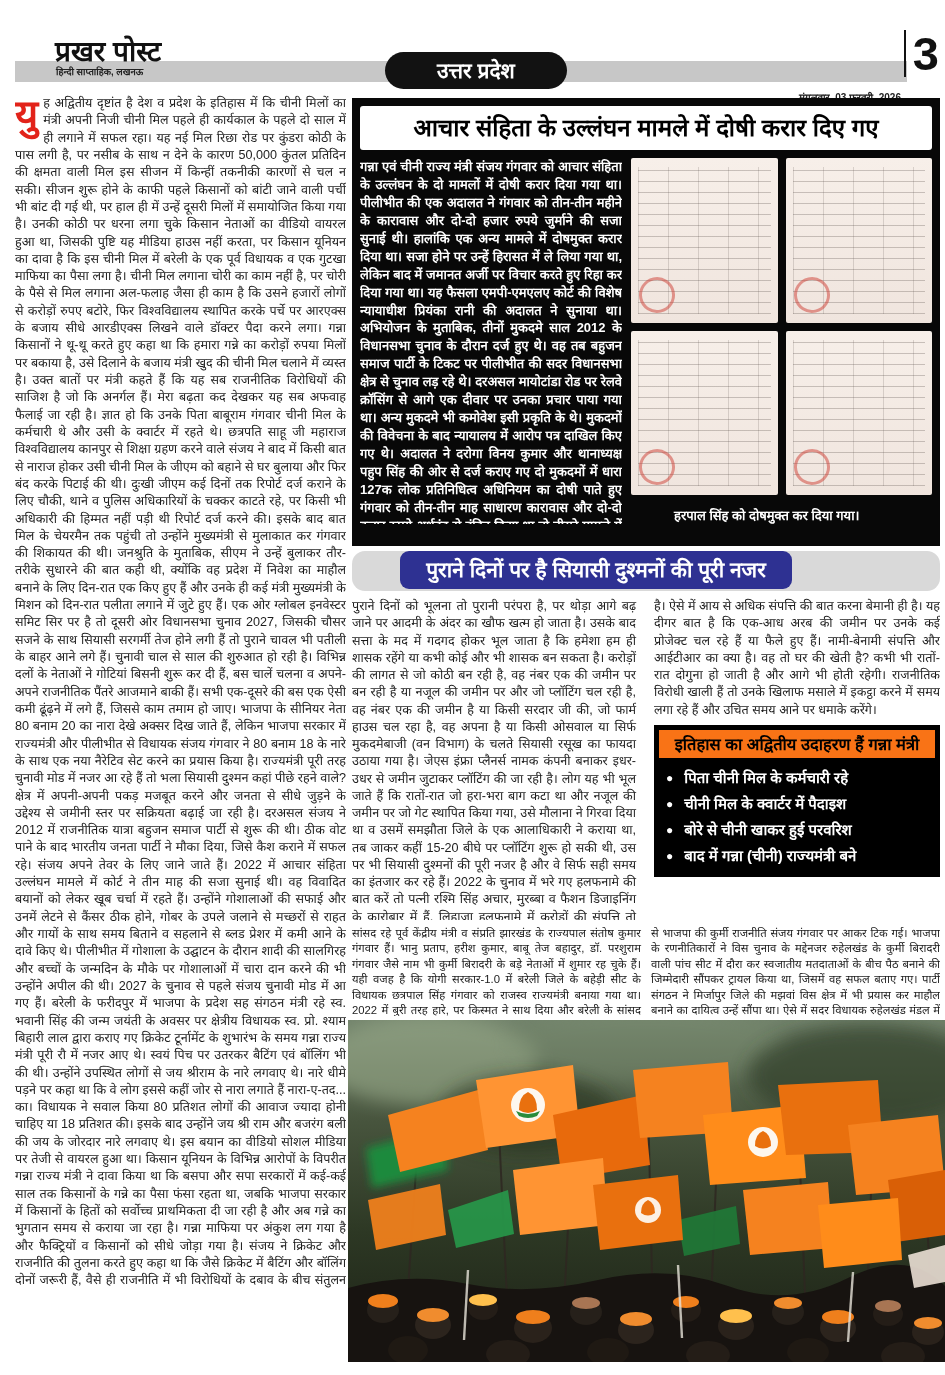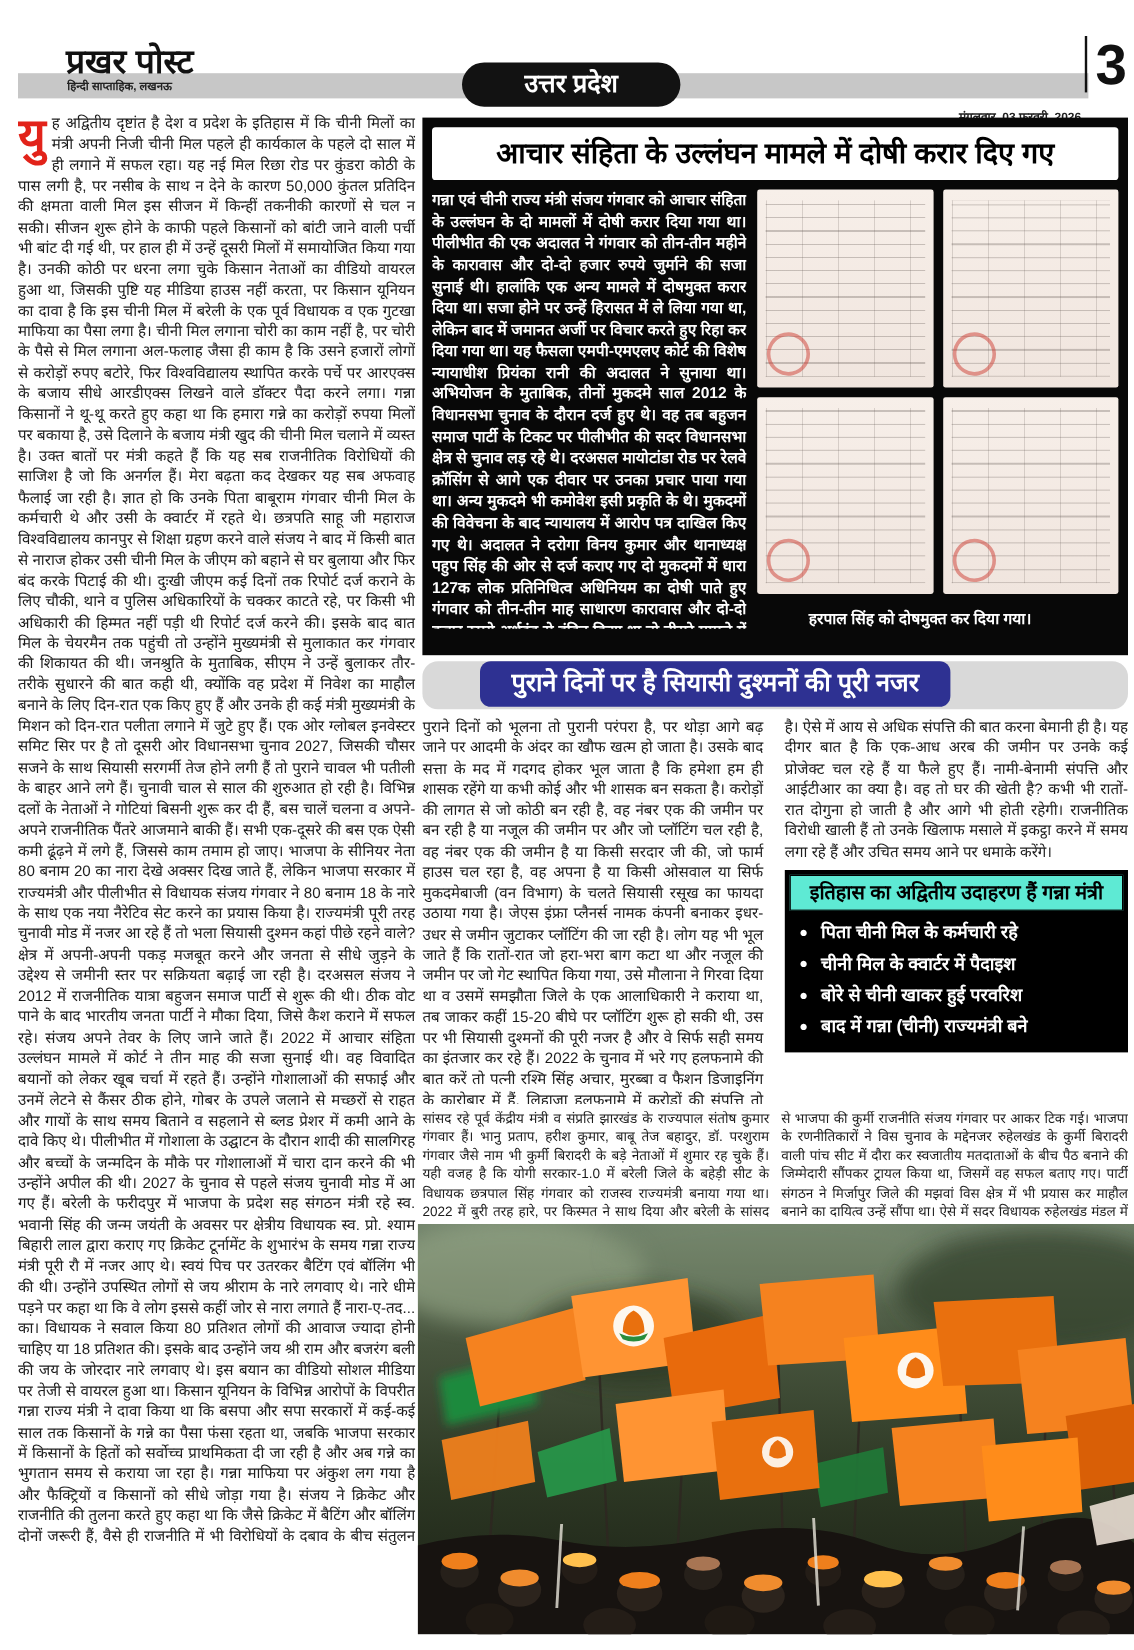--- a/index.html
+++ b/index.html
@@ -37,21 +37,21 @@
   
   .banner-band{position:absolute;left:352px;top:551px;width:588px;height:40px;background:#d9d9d9;border-radius:13px;}
   .banner-pill{margin-left:48px;width:392px;height:38px;background:#2e3192;border-radius:9px;
         color:#fff;font-size:21px;font-weight:bold;text-align:center;line-height:38px;}
   
   .story2{position:absolute;left:352px;top:598px;width:588px;height:322px;display:flex;gap:18px;overflow:hidden;}
   .s2-col{font-size:12.6px;line-height:1.37;text-align:justify;}
   .s2-c1{width:288px;}
   .s2-c2{width:290px;}
   .factbox{margin-top:6px;background:#000;padding:4px 4px 8px;box-sizing:border-box;}
-  .fb-title{background:#5eead4;color:#000;border:1px solid #000;font-size:16.5px;font-weight:bold;
+  .fb-title{background:#f97316;color:#000;border:1px solid #000;font-size:16.5px;font-weight:bold;
         text-align:center;padding:3px 2px;}
   .fb-list{list-style:none;margin:6px 0 0;padding:0 6px 0 8px;color:#fff;font-size:15px;
         font-weight:bold;line-height:1.72;text-align:left;}
   .fb-list li::before{content:"●";font-size:12px;margin-right:11px;vertical-align:1px;}
   
   .bottom-cols{position:absolute;left:352px;top:926px;width:588px;height:90px;display:flex;gap:10px;
         font-size:11.3px;line-height:1.37;text-align:justify;overflow:hidden;}
   .b-col{width:289px;}
   
   .photo{position:absolute;left:348px;top:1020px;width:597px;height:342px;overflow:hidden;}

